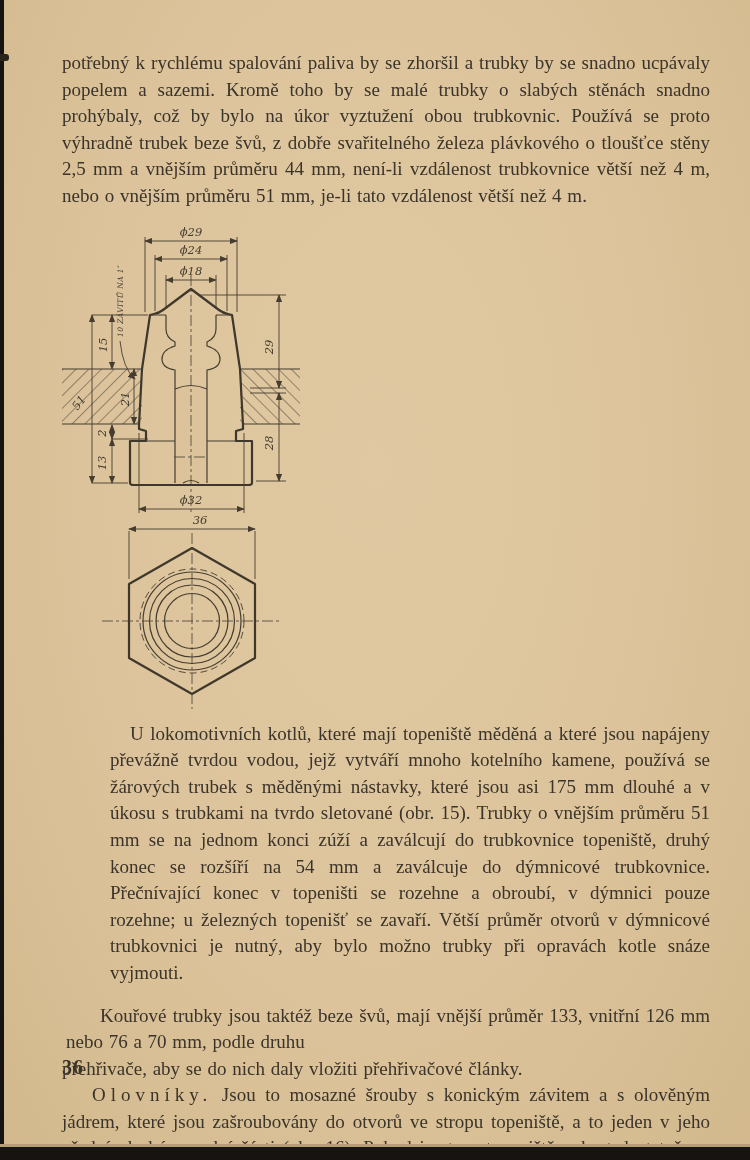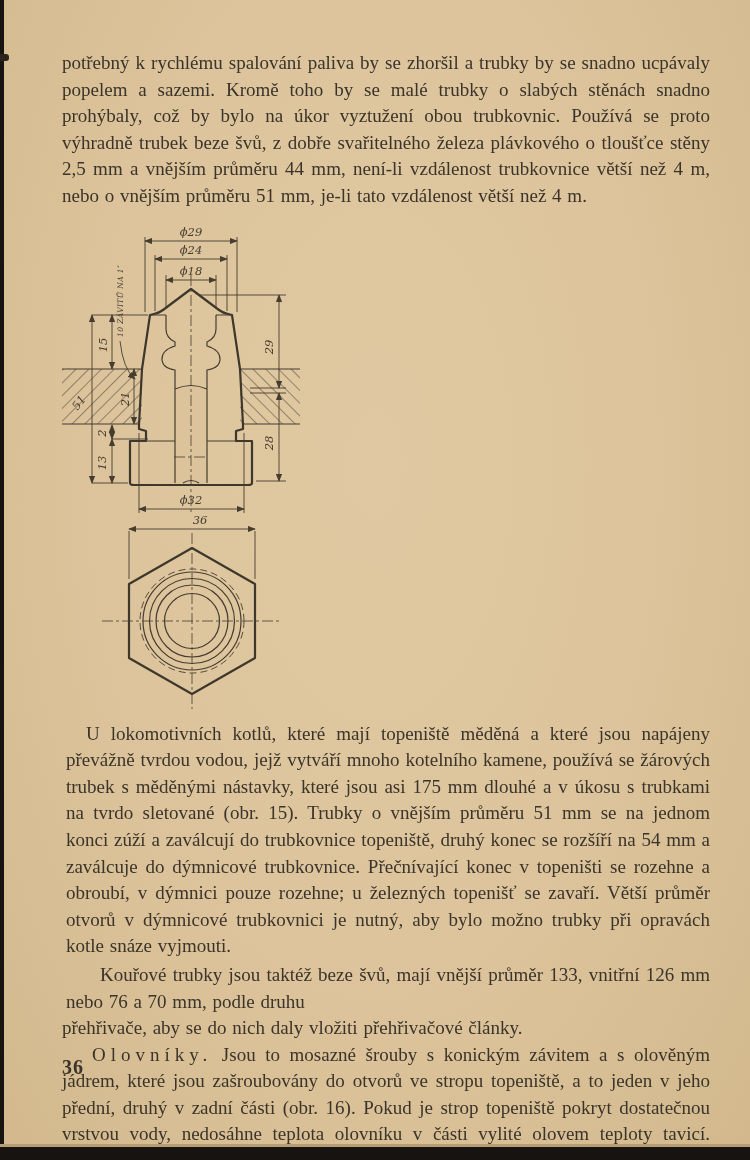--- a/index.html
+++ b/index.html
@@ -19,22 +19,22 @@
   p{margin:0;}
   .body-text{
     font-size:19px;line-height:26.6px;
     text-align:justify;
     word-spacing:1px;
   }
   .p1{margin-bottom:3px;}
   .wrap{display:flex;align-items:flex-start;flex-direction:column;}
   .figure{width:308px;flex:none;padding-top:4px;}
   .rightcol{flex:1;padding-left:4px;}
-  .indent-sm{text-indent:20px;}
-  .indent-md{text-indent:34px;margin-top:2px;}
+  .indent-sm{text-indent:20px;margin-left:44px;}
+  .indent-md{text-indent:34px;margin-top:16px;}
   .caption{font-size:17px;letter-spacing:1px;text-align:center;margin-top:4px;transform:translateX(-12px);}
   .p4{text-indent:30px;}
   .lead-spaced{letter-spacing:5px;}
   .pagenum{position:absolute;left:62px;top:1056px;font-size:20px;font-weight:bold;letter-spacing:1px;}
   
   .thin{stroke:#453d30;stroke-width:0.9;fill:none;}
   .med{stroke:#453d30;stroke-width:1.2;fill:none;}
   .bold{stroke:#3e372c;stroke-width:2.2;fill:none;}
   .cl{stroke:#453d30;stroke-width:0.8;fill:none;stroke-dasharray:11 3 3 3;}
   .dim{font:italic 11.5px "DejaVu Serif",serif;fill:#453d30;}

